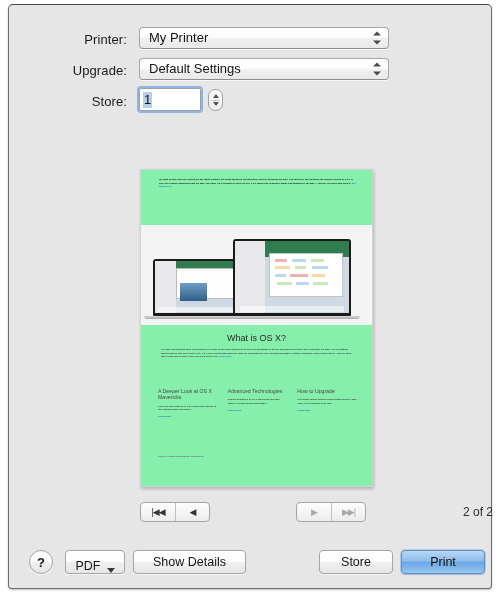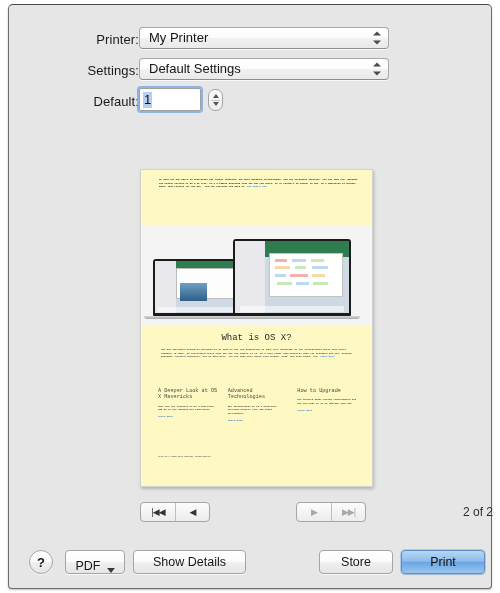--- a/index.html
+++ b/index.html
@@ -20,21 +20,21 @@
     border-top-color: #4a4a4a;
     border-radius: 5px 5px 4px 4px;
     box-shadow: 0 1px 2px rgba(0,0,0,0.25);
   }
 
   
   .form-area { position: absolute; left: 0; top: 22px; width: 484px; }
   .row { position: relative; height: 31px; }
   .row-label {
     position: absolute;
-    right: 354px;
+    right: 366px;
     width: 120px;
     text-align: right;
     font-size: 13px;
     color: #1a1a1a;
     line-height: 20px;
     top: 3px;
     letter-spacing: .1px;
   }
 
   
@@ -113,25 +113,24 @@
   #copies-stepper i.down { bottom: 4px; border-top: 4px solid #555; }
 
   
   #preview-wrap {
     position: absolute;
     left: 131px; top: 164px;
     width: 233px; height: 318px;
   }
   #preview-page {
     position: absolute; inset: 0;
-    background: #fef9c3;
+    background: #86efac;
     border: 1px solid #d2d2d2;
     box-shadow: 1px 2px 3px rgba(0,0,0,0.22);
     overflow: hidden;
-    font-family: Liberation Mono, monospace;
   }
   .intro {
     position: absolute; left: 18px; top: 8px; right: 14px;
     font-size: 2.35px; line-height: 3.6px;
     color: #3a3a3a;
     font-weight: bold;
     text-align: left;
   }
   .intro b { color: #111; }
   .intro a { color: #2a6fd0; }
@@ -272,32 +271,32 @@
       <div class="popup" id="printer-popup">
         <span class="ptext">My Printer</span>
         <span class="arrows">
             <i class="up"></i>
             <i class="down"></i>
           </span>
       </div>
     </div>
 
     <div class="row">
-      <div class="row-label">Settings:</div>
+      <div class="row-label">Upgrade:</div>
       <div class="popup" id="presets-popup">
         <span class="ptext">Default Settings</span>
         <span class="arrows">
             <i class="up"></i>
             <i class="down"></i>
           </span>
       </div>
     </div>
 
     <div class="row">
-      <div class="row-label">Default:</div>
+      <div class="row-label">Store:</div>
       <div id="copies-field">
         <span class="sel">1</span>
       </div>
       <div id="copies-stepper">
         <i class="up"></i>
           <div class="div"></div>
           <i class="down"></i>
       </div>
     </div>
 

